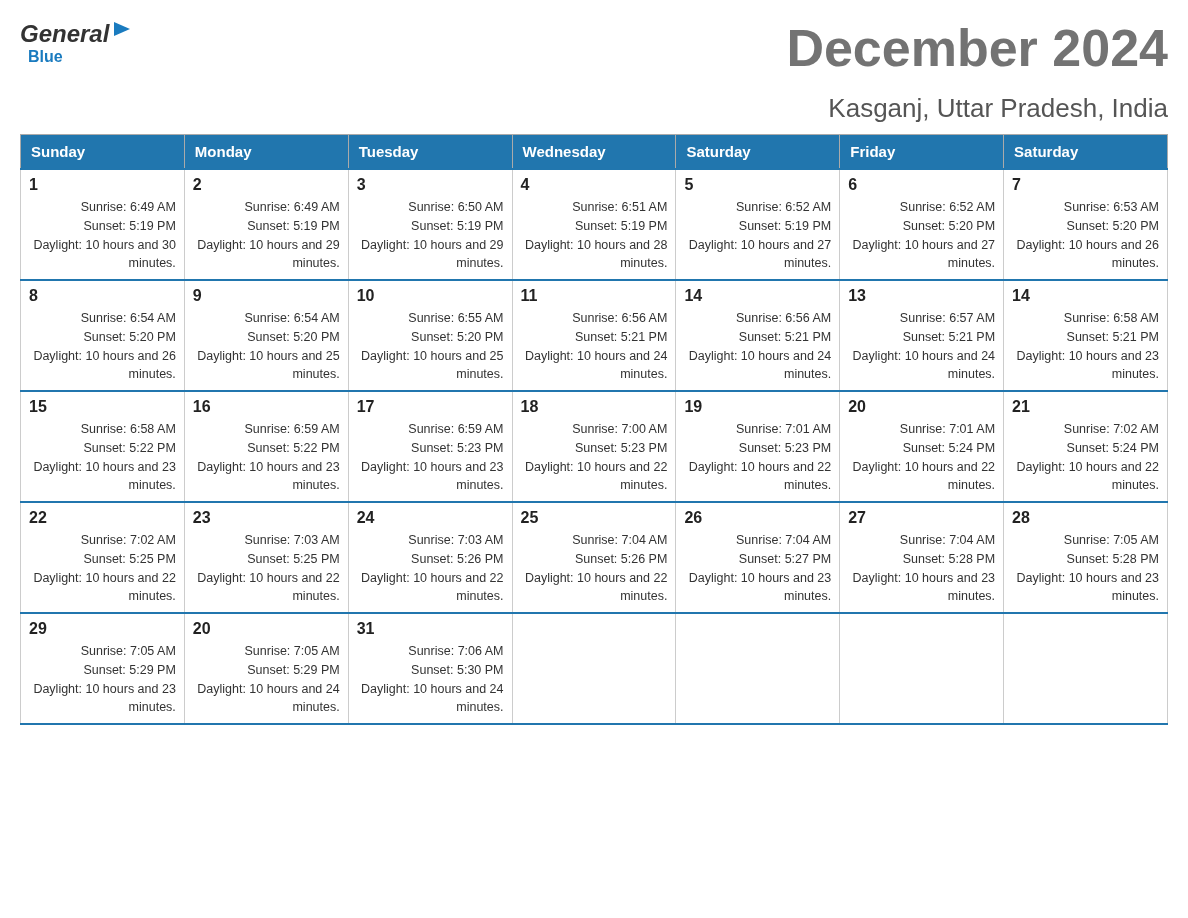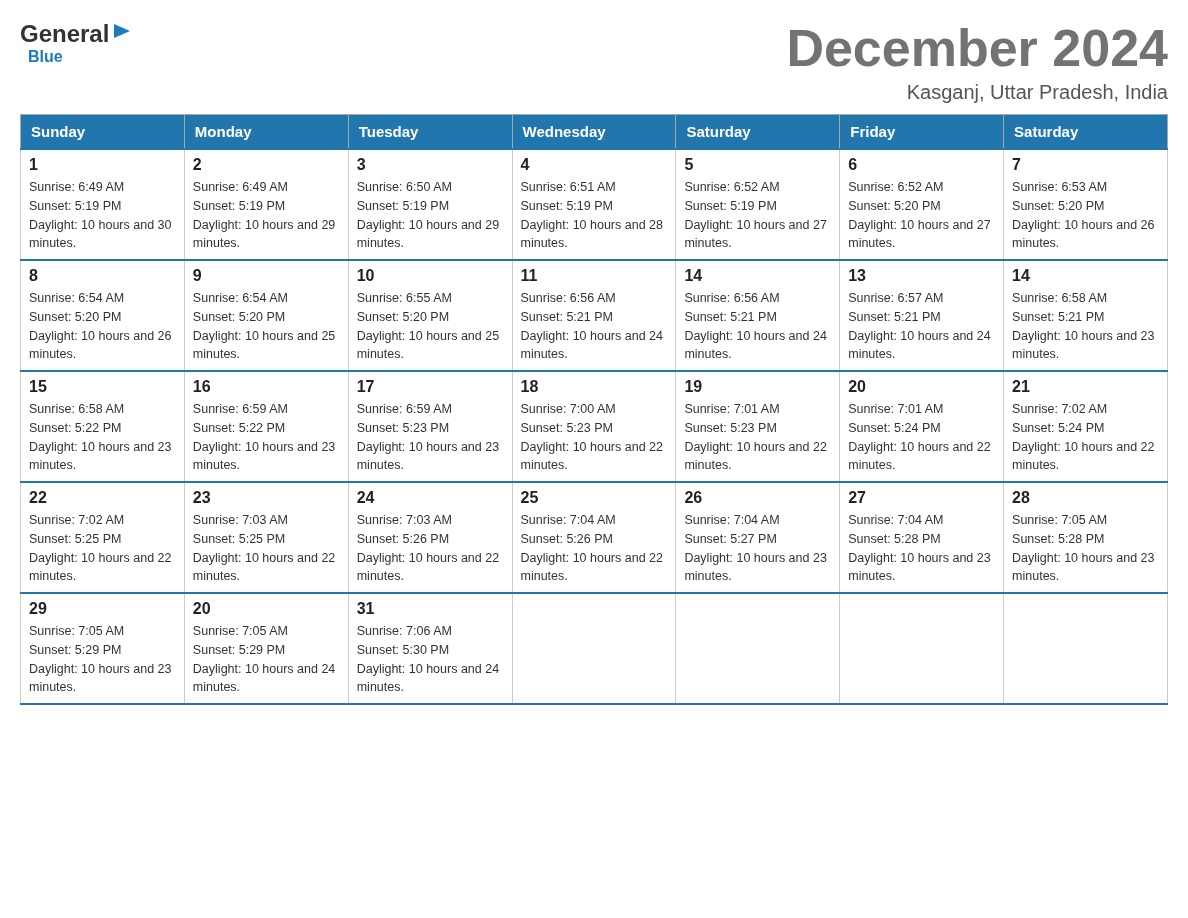--- a/index.html
+++ b/index.html
@@ -19,23 +19,23 @@
     .title-section {
       text-align: right;
     }
     .month-title {
       font-size: 52px;
       font-weight: bold;
       color: #737373;
       line-height: 1.1;
     }
     .location-title {
-      font-size: 20px;
+      font-size: 26px;
       color: #555;
-      margin-top: 4px;
+      margin-top: 16px;
     }
     .calendar {
       width: 100%;
       border-collapse: collapse;
       margin-top: 10px;
       padding-left: 16px;
     }
     .calendar th {
       background-color: #2176ae;
       color: #fff;
@@ -58,32 +58,33 @@
     .day-number {
       font-size: 16px;
       font-weight: bold;
       color: #222;
       margin-bottom: 4px;
     }
     .day-info {
       font-size: 12.5px;
       color: #333;
       line-height: 1.5;
+      text-align: right;
     }
     .empty-cell {
       background: #fff;
     }
     .logo-container {
       display: flex;
       flex-direction: column;
       align-items: flex-start;
     }
     .logo-row {
       display: flex;
-      align-items: center;
+      font-style: italic;
     }
   </style>
 </head>
 <body>
 
 <div class="header">
   <div class="logo-container">
     <div class="logo-row">
       <span style="font-size:24px;font-weight:bold;color:#333;">General</span>
       <span style="display:inline-block;margin-left:3px;margin-top:-2px;">

